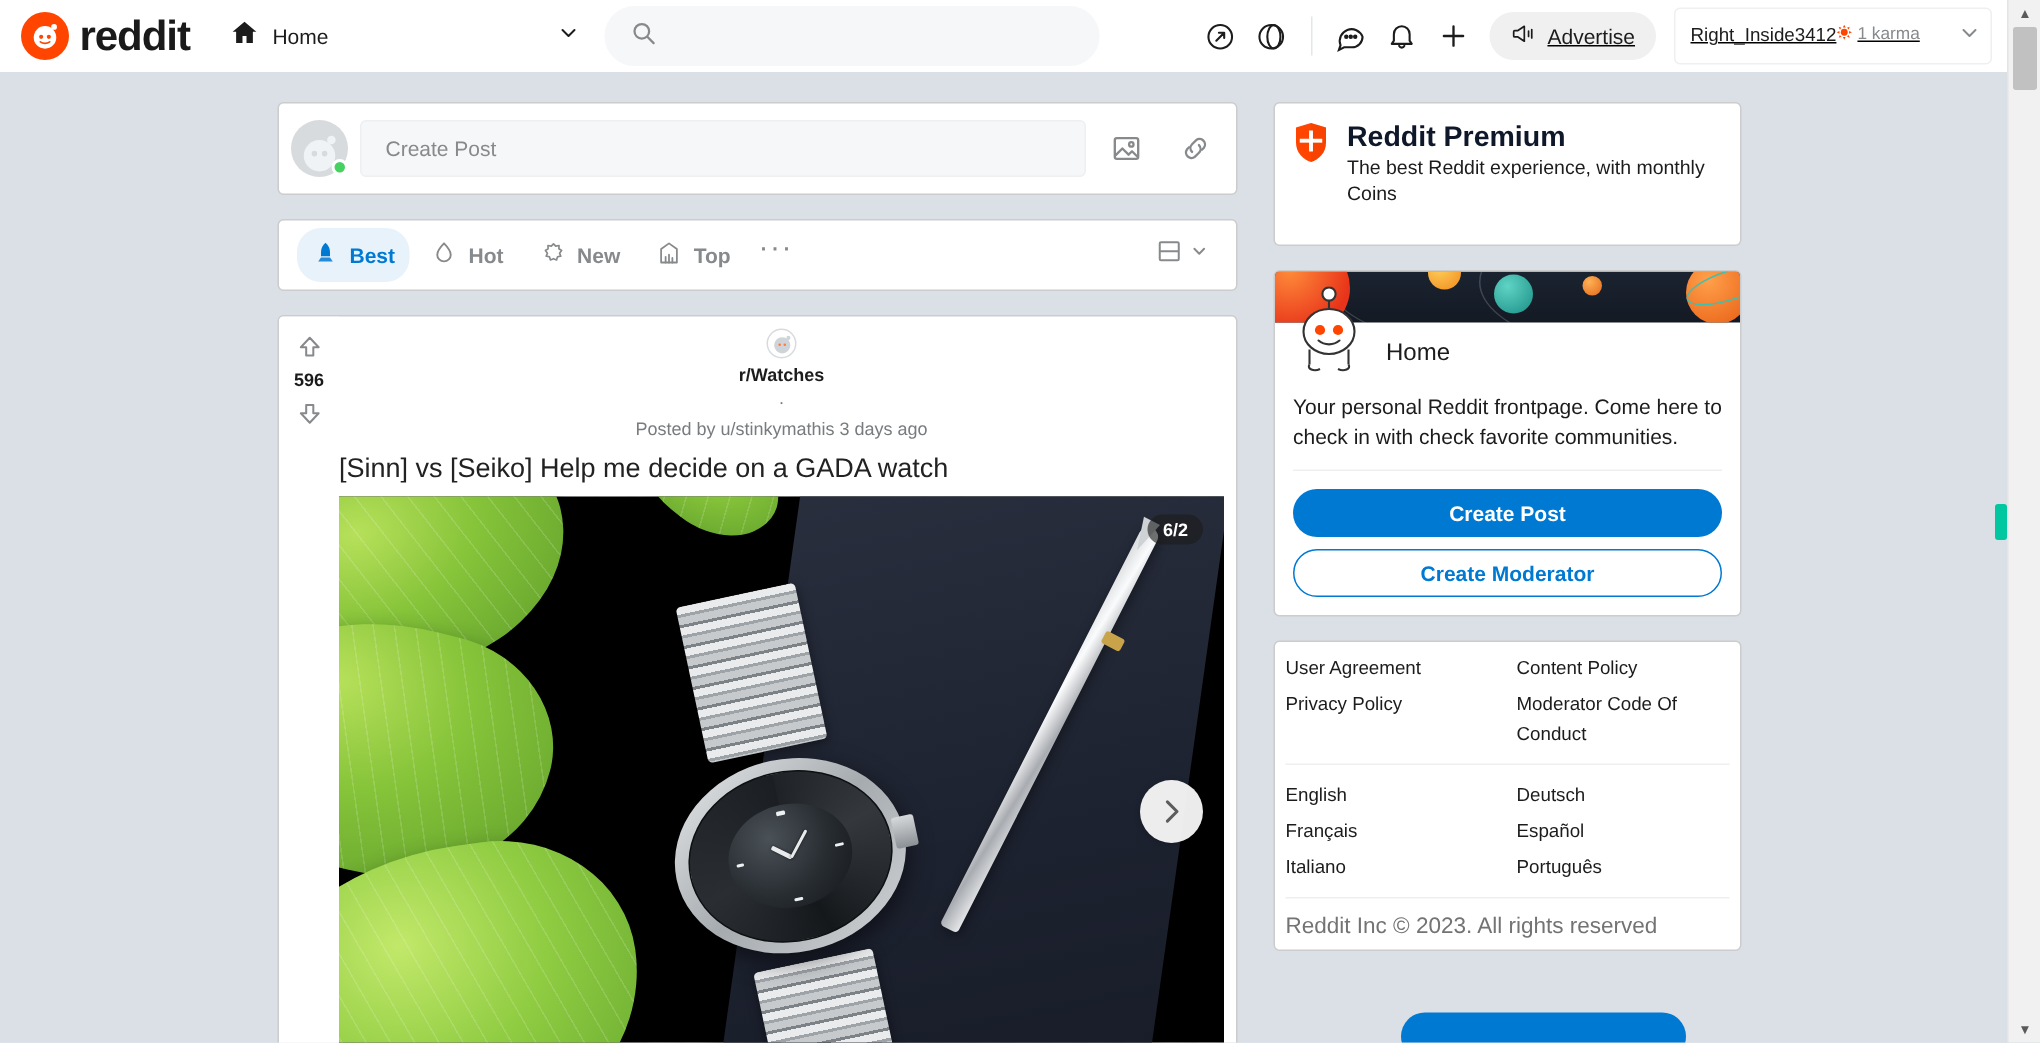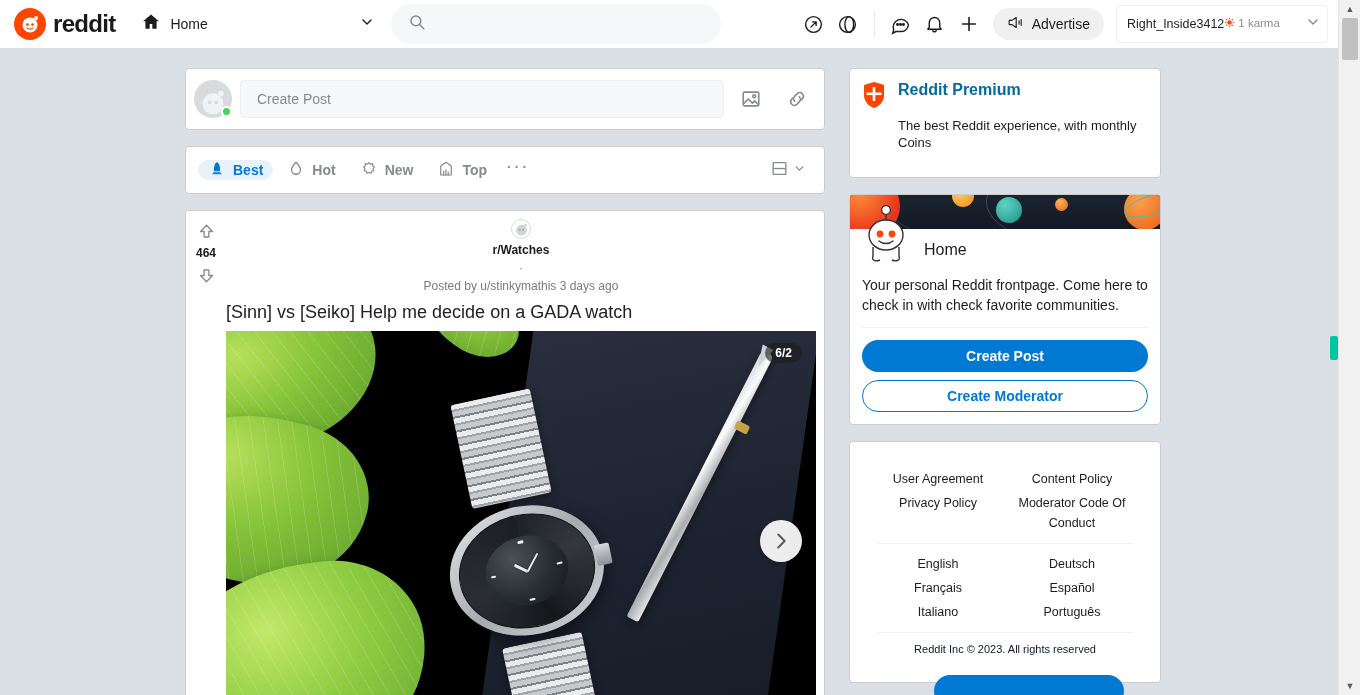--- a/index.html
+++ b/index.html
@@ -19,21 +19,21 @@
     display: flex; align-items: center;
     padding: 0 10px 0 14px;
     z-index: 40;
   }
   .logo-wrap { display: flex; align-items: center; gap: 7px; margin-right: 18px; cursor: pointer; }
   .logo-mark {
     width: 32px; height: 32px; border-radius: 50%;
     background: #ff4500; position: relative; flex: none;
     display: flex; align-items: center; justify-content: center;
   }
-  .logo-text { font-size: 24px; font-weight: 700; color: #1a1a1b; letter-spacing: -0.7px; }
+  .logo-text { font-size: 28px; font-weight: 700; color: #1a1a1b; letter-spacing: -0.7px; }
 
   .nav-dd {
     display: flex; align-items: center;
     height: 38px; min-width: 250px;
     border-radius: 4px; padding: 0 8px;
     cursor: pointer; gap: 9px;
   }
   .nav-label { font-size: 14px; color: #1c1c1c; flex: 1; }
 
   .search-box {
@@ -43,21 +43,21 @@
     display: flex; align-items: center; gap: 9px;
     padding: 0 16px; margin-left: 8px;
   }
   .search-input {
     border: none; outline: none; background: transparent;
     font-size: 14px; font-family: "Liberation Sans", sans-serif;
     color: #1c1c1c; width: 100%;
   }
   .search-input::placeholder { color: #878a8c; }
 
-  .hdr-right { display: flex; align-items: center; margin-left: auto; gap: 2px; }
+  .hdr-right { display: flex; align-items: center; margin-left: auto; gap: 2px; text-decoration: underline; }
   .icon-btn {
     width: 32px; height: 32px; border-radius: 4px;
     display: flex; align-items: center; justify-content: center;
     cursor: pointer; color: #1c1c1c;
   }
   .hdr-divider { width: 1px; height: 26px; background: #e4e7e8; margin: 0 8px; }
 
   .advertise-btn {
     display: flex; align-items: center; gap: 8px;
     height: 32px; padding: 0 14px; margin-left: 6px;
@@ -124,21 +124,21 @@
     cursor: pointer; color: #878a8c;
   }
 
   
   .sortbar {
     display: flex; align-items: center;
     height: 48px; padding: 0 12px; margin-bottom: 16px;
   }
   .sort-tab {
     display: flex; align-items: center; gap: 7px;
-    height: 20px; padding: 0 10px; margin-right: 4px;
+    height: 36px; padding: 0 10px; margin-right: 4px;
     border-radius: 16px; cursor: pointer;
     font-size: 14px; font-weight: 700; color: #878a8c;
   }
   .sort-tab.active { background: #e8f2fb; color: #0079d3; }
   .sort-more {
     width: 32px; height: 32px; border-radius: 50%;
     display: flex; align-items: center; justify-content: center;
     color: #878a8c; font-size: 20px; cursor: pointer; letter-spacing: 1px;
     padding-bottom: 10px;
   }
@@ -286,21 +286,21 @@
     box-shadow:0 0 2px rgba(0,0,0,.6);
   }
   .hand-h { left:49%; top:30%; width:2.5px; height:22%; transform-origin: bottom center; transform: rotate(-52deg); }
   .hand-m { left:49%; top:22%; width:2px; height:30%; transform-origin: bottom center; transform: rotate(40deg); }
   .marker { position:absolute; width:7%; height:4%; background:#eef1f3; border-radius:1px; }
 
   
   .premium-card { padding: 12px; margin-bottom: 16px; }
   .premium-top { display: flex; gap: 12px; margin-bottom: 14px; }
   .premium-shield { flex: none; width: 24px; height: 28px; }
-  .premium-title { font-size: 16px; font-weight: 700; color: #0369a1; margin-bottom: 18px; }
+  .premium-title { font-size: 19px; font-weight: 700; color: #0f172a; margin-bottom: 0; }
   .premium-desc { font-size: 13px; color: #1c1c1c; line-height: 17px; }
   .btn {
     display: block; width: 100%; height: 32px; line-height: 30px;
     border-radius: 16px; text-align: center;
     font-size: 14px; font-weight: 700; cursor: pointer;
     border: 1px solid transparent; font-family: "Liberation Sans", sans-serif;
   }
   .btn-orange { background: #ff4500; color: #fff; }
   .btn-blue { background: #0079d3; color: #fff; }
   .btn-outline { background: #fff; color: #0079d3; border: 1px solid #0079d3; }
@@ -318,27 +318,27 @@
   .home-head { display: flex; align-items: center; gap: 10px; padding: 0 12px; height: 42px; position: relative; }
   .snoo-badge {
     position: absolute; left: 10px; top: -24px;
     width: 52px; height: 62px;
   }
   .home-title { font-size: 16px; font-weight: 500; color: #1c1c1c; margin-left: 62px; }
   .home-desc { font-size: 14px; color: #1c1c1c; line-height: 20px; padding: 4px 12px 12px; }
   .divider { height: 1px; background: #edeff1; margin: 0 12px; }
   .home-actions { padding: 12px; display: flex; flex-direction: column; gap: 8px; }
 
-  .footer-card { padding: 27px; text-align: center; }
+  .footer-card { padding: 7px; }
   .footer-grid {
     display: grid; grid-template-columns: 1fr 1fr;
     column-gap: 12px; row-gap: 4px; padding-bottom: 10px;
   }
   .footer-link { font-size: 12.5px; color: #1c1c1c; cursor: pointer; line-height: 20px; }
-  .footer-copy { font-size: 11px; color: #0f172a; padding-top: 10px; }
+  .footer-copy { font-size: 15px; color: #737373; padding-top: 10px; }
 
   .backtotop-wrap {
     position: absolute; left: 185px; top: 627px; width: 1000px;
     display: flex; justify-content: flex-end;
   }
   .backtotop {
     width: 190px; height: 32px; border-radius: 16px;
     background: #0079d3; margin-right: 61px;
   }
 
@@ -562,21 +562,21 @@
         </div>
       </div>
 
       <div class="card post">
         <div class="votecol">
           <div class="vote-arrow">
             <svg width="19" height="19" viewBox="0 0 24 24" fill="none" stroke="#878a8c" stroke-width="1.7">
               <path d="M12 4 4.5 12H9v7h6v-7h4.5z" stroke-linejoin="round"></path>
             </svg>
           </div>
-          <div class="vote-count">464</div>
+          <div class="vote-count">596</div>
           <div class="vote-arrow">
             <svg width="19" height="19" viewBox="0 0 24 24" fill="none" stroke="#878a8c" stroke-width="1.7">
               <path d="M12 20 4.5 12H9V5h6v7h4.5z" stroke-linejoin="round"></path>
             </svg>
           </div>
         </div>
 
         <div class="postbody">
           <div class="post-meta">
             <span class="sub-icon">

